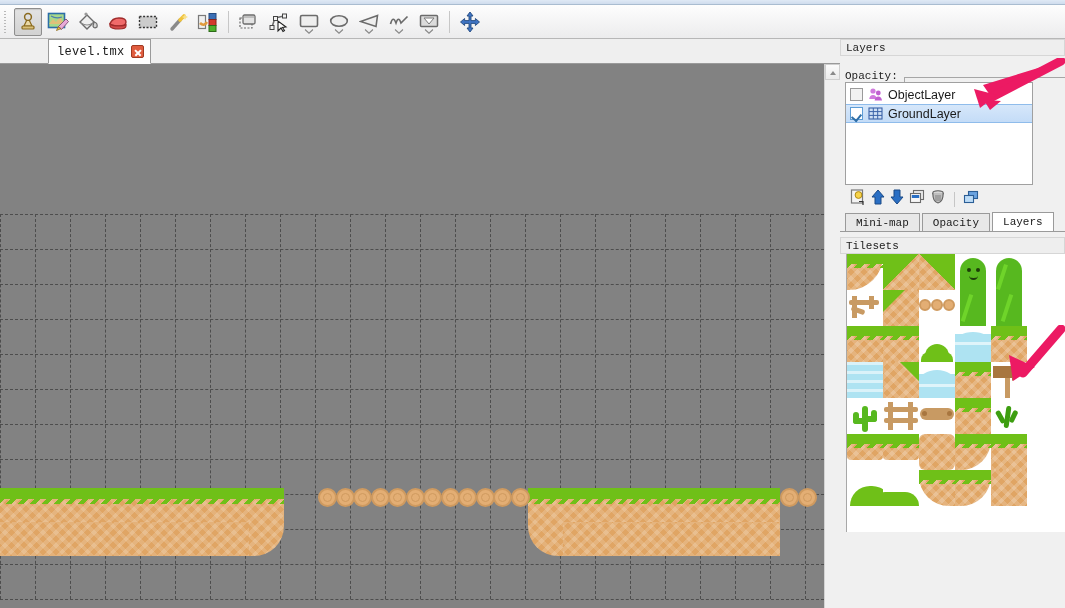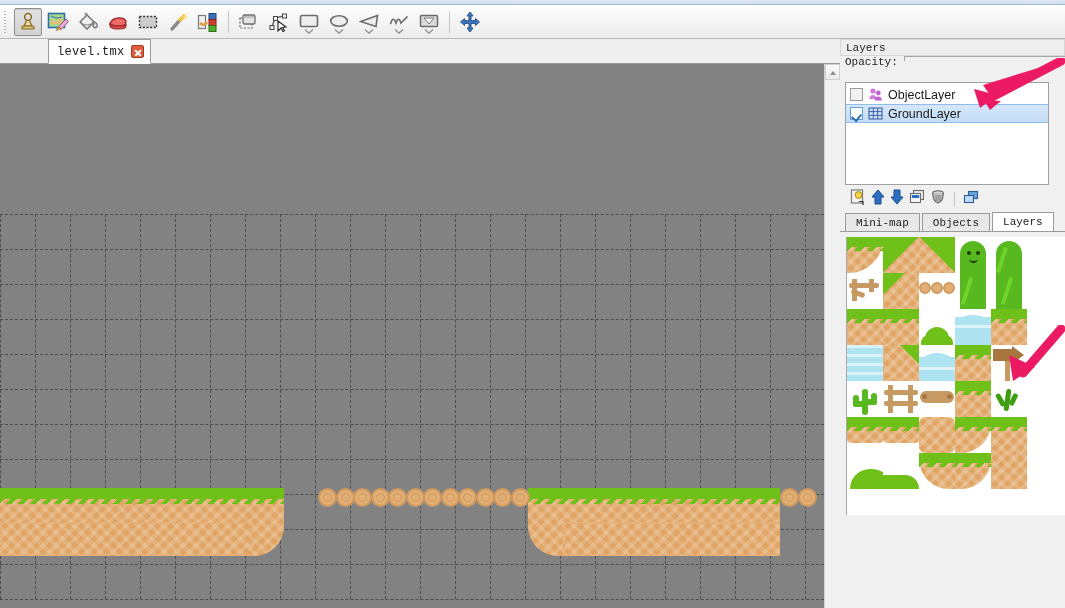--- a/index.html
+++ b/index.html
@@ -124,27 +124,27 @@
 
   
   .dock { position:absolute; left:840px; top:39px; width:225px; height:569px; background:#f0f0f0; }
 
   .panelhdr {
     height:17px; background:#eeeeee; border:1px solid #d6d6d6;
     display:flex; align-items:center; padding-left:5px;
     font-family:"Liberation Mono", monospace; font-size:11px; color:#222;
   }
   .opacityrow {
-    height:26px; display:flex; align-items:flex-start; padding-left:5px; gap:6px;
+    height:26px; display:flex; align-items:flex-end; padding-left:5px; gap:6px;
   }
   .opacityrow .lbl { font-family:"Liberation Mono", monospace; font-size:11px; color:#222; }
   .sliderline { flex:1; height:5px; border-top:1px solid #a6a6a6; border-left:1px solid #a6a6a6; }
 
   .layerlist {
-    margin:0 0 0 5px; width:204px; height:103px;
+    margin:0 0 0 5px; width:188px; height:103px;
     background:#fff; border:1px solid #a0a0a0;
     padding-top:2px;
   }
   .layerrow {
     height:19px; display:flex; align-items:center; gap:5px; padding-left:4px;
   }
   .layerrow.selected {
     background:linear-gradient(#d6e7fa,#c4dcf7);
     border-top:1px solid #8fbceb; border-bottom:1px solid #8fbceb;align-items:center;
   }
@@ -498,28 +498,31 @@
           <rect x="1.5" y="6.5" width="9" height="7" fill="#bcdcf7" stroke="#2b5e96" stroke-width="1.1"></rect>
         </svg>
       </span>
     </div>
 
     <div class="tabrow" id="docktabs">
         <div class="ptab">
           <span>Mini-map</span>
         </div>
         <div class="ptab">
-          <span>Objects</span>
+          <span>Opacity</span>
         </div>
         <div class="ptab sel">
           <span>Layers</span>
         </div>
       </div>
 
     <div class="tilesetsbox">
+      <div class="panelhdr">
+        <span>Tilesets</span>
+      </div>
       <div class="tileview" id="tileview">
           <div class="tscell" style="left: 0px; top: 0px;">
             <div style="position:absolute;inset:0;background:#e0a564;background-image:repeating-linear-gradient(135deg,rgba(255,255,255,.2) 0 4px,transparent 4px 9px),repeating-linear-gradient(45deg,rgba(255,255,255,.16) 0 4px,transparent 4px 9px);border-bottom-right-radius:34px"></div>
             <div style="position:absolute;left:0;top:0;width:100%;height:10px;background:#6fc018"></div>
             <div style="position:absolute;left:0;top:8px;width:100%;height:6px;background:repeating-linear-gradient(135deg,#6fc018 0 4.5px,transparent 4.5px 9px)"></div>
           </div>
           <div class="tscell" style="left: 36px; top: 0px;">
             <div style="position:absolute;inset:0;background:#e0a564;background-image:repeating-linear-gradient(135deg,rgba(255,255,255,.2) 0 4px,transparent 4px 9px),repeating-linear-gradient(45deg,rgba(255,255,255,.16) 0 4px,transparent 4px 9px);"></div>
             <div style="position:absolute;inset:0;background:linear-gradient(to bottom right,#6fc018 49%,transparent 50%)"></div>
           </div>

